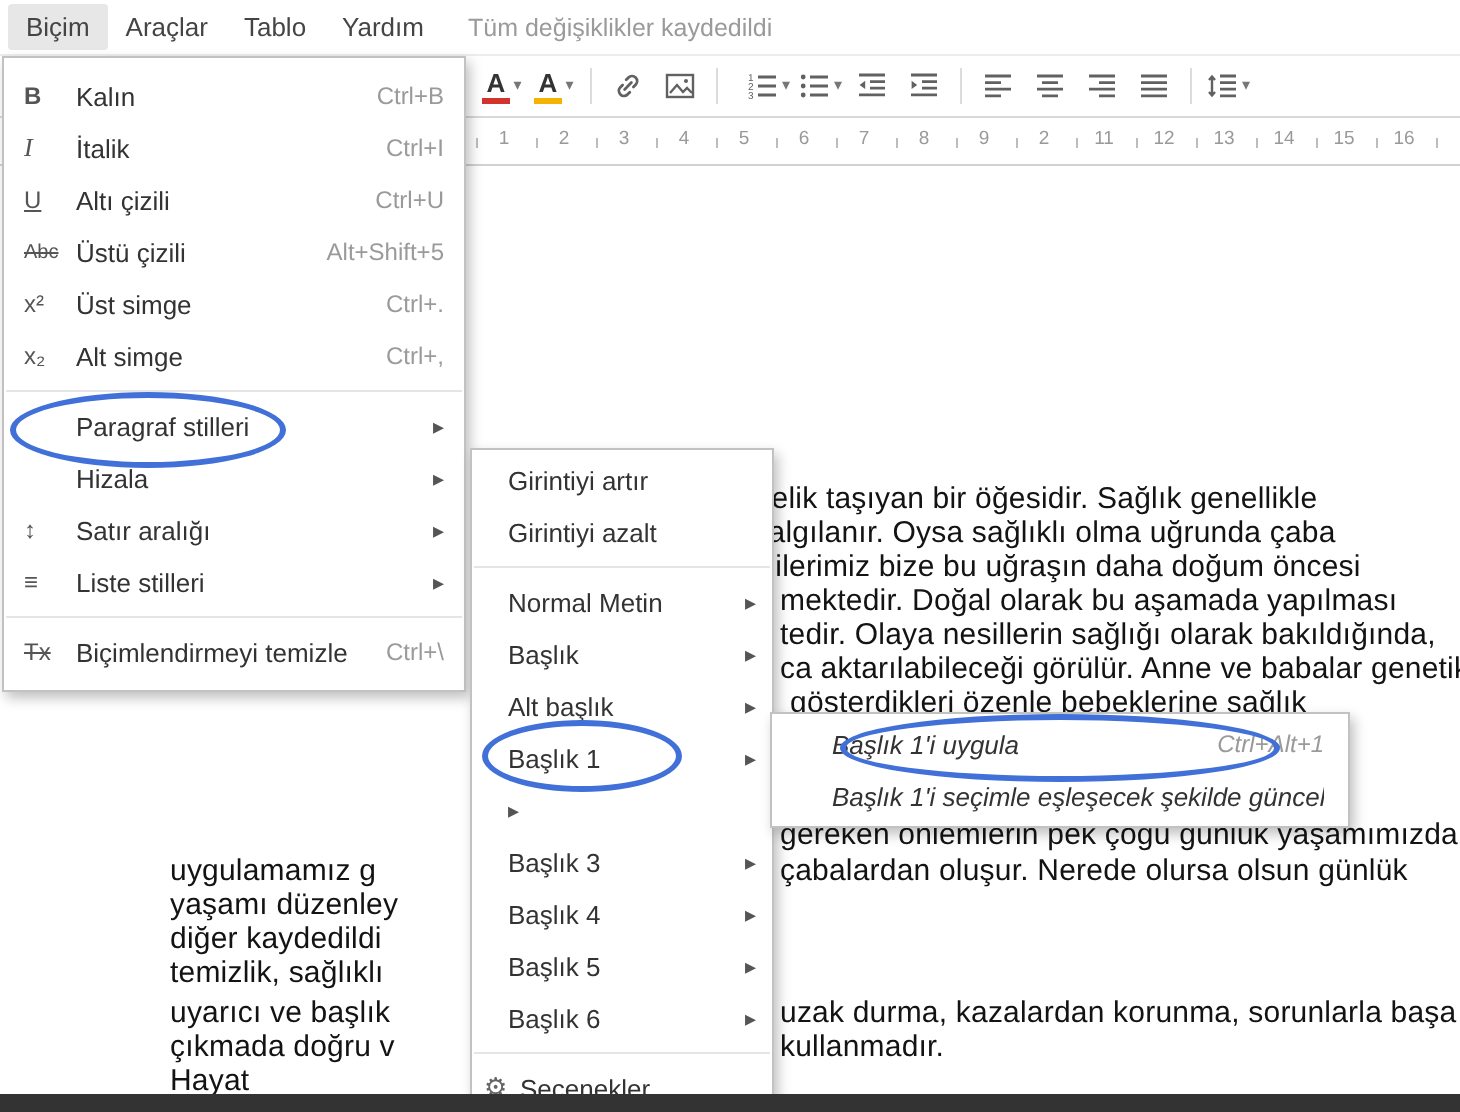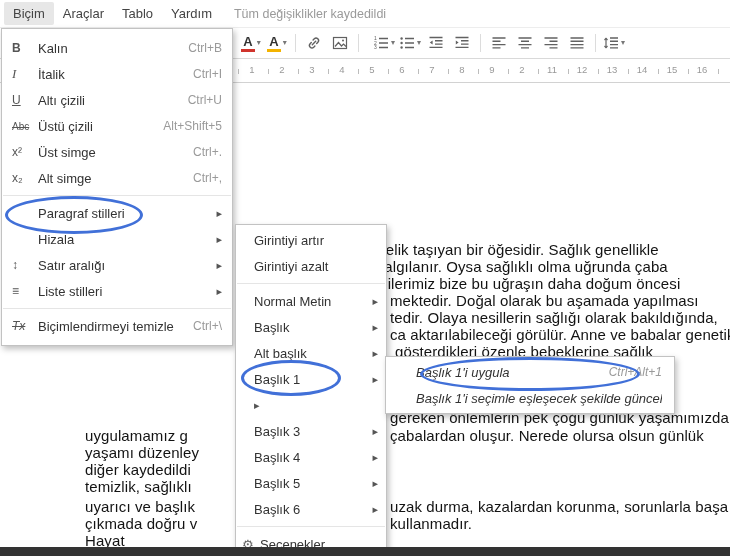--- a/index.html
+++ b/index.html
@@ -42,21 +42,21 @@
   
   .panel{position:absolute;background:#fff;border:1px solid #c2c2c2;
          box-shadow:2px 3px 6px rgba(0,0,0,.25);z-index:10;font-size:13px;color:#333;}
   .menu-format{left:1px;top:28px;width:230px;padding:6px 0;}
   .mrow{height:26px;display:flex;align-items:center;padding:0 10px;}
   .mic{width:26px;flex:none;font-size:12px;color:#555;}
   .ic-b{font-weight:bold;}
   .ic-i{font-style:italic;font-family:"Liberation Serif","DejaVu Serif",serif;font-size:13px;}
   .ic-u{text-decoration:underline;}
   .ic-s{text-decoration:line-through;font-size:10px;}
-  .ic-tx{font-style:italic;text-decoration:line-through;font-size:12px;}
+  .ic-tx{text-decoration:line-through;font-size:12px;}
   .mlabel{flex:1;white-space:nowrap;overflow:hidden;}
   .mshort{color:#9a9a9a;font-size:12px;flex:none;}
   .marrow{color:#555;font-size:11px;flex:none;}
   .msep{height:1px;background:#e5e5e5;margin:4px 1px;}
 
   .menu-styles{left:235px;top:224px;width:150px;height:332px;padding:2px 0;overflow:hidden;}
   .srow{height:26px;display:flex;align-items:center;padding:0 8px 0 18px;}
   .srow.opt{padding-left:6px;}
   .gear{width:18px;flex:none;font-size:13px;color:#666;}
 

